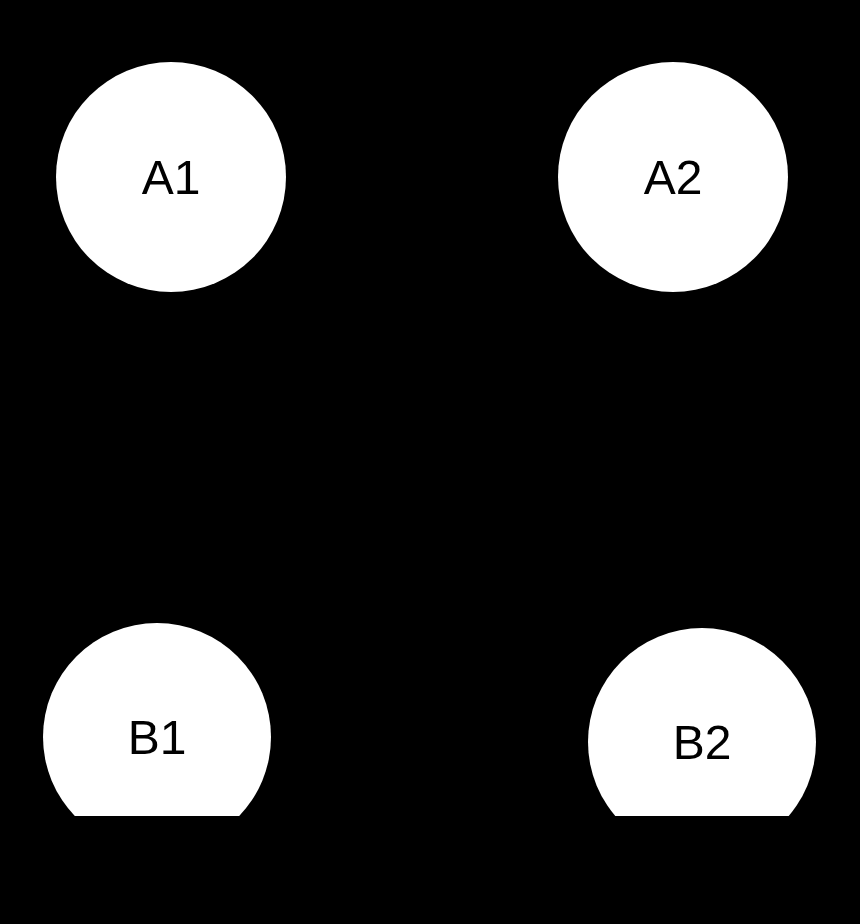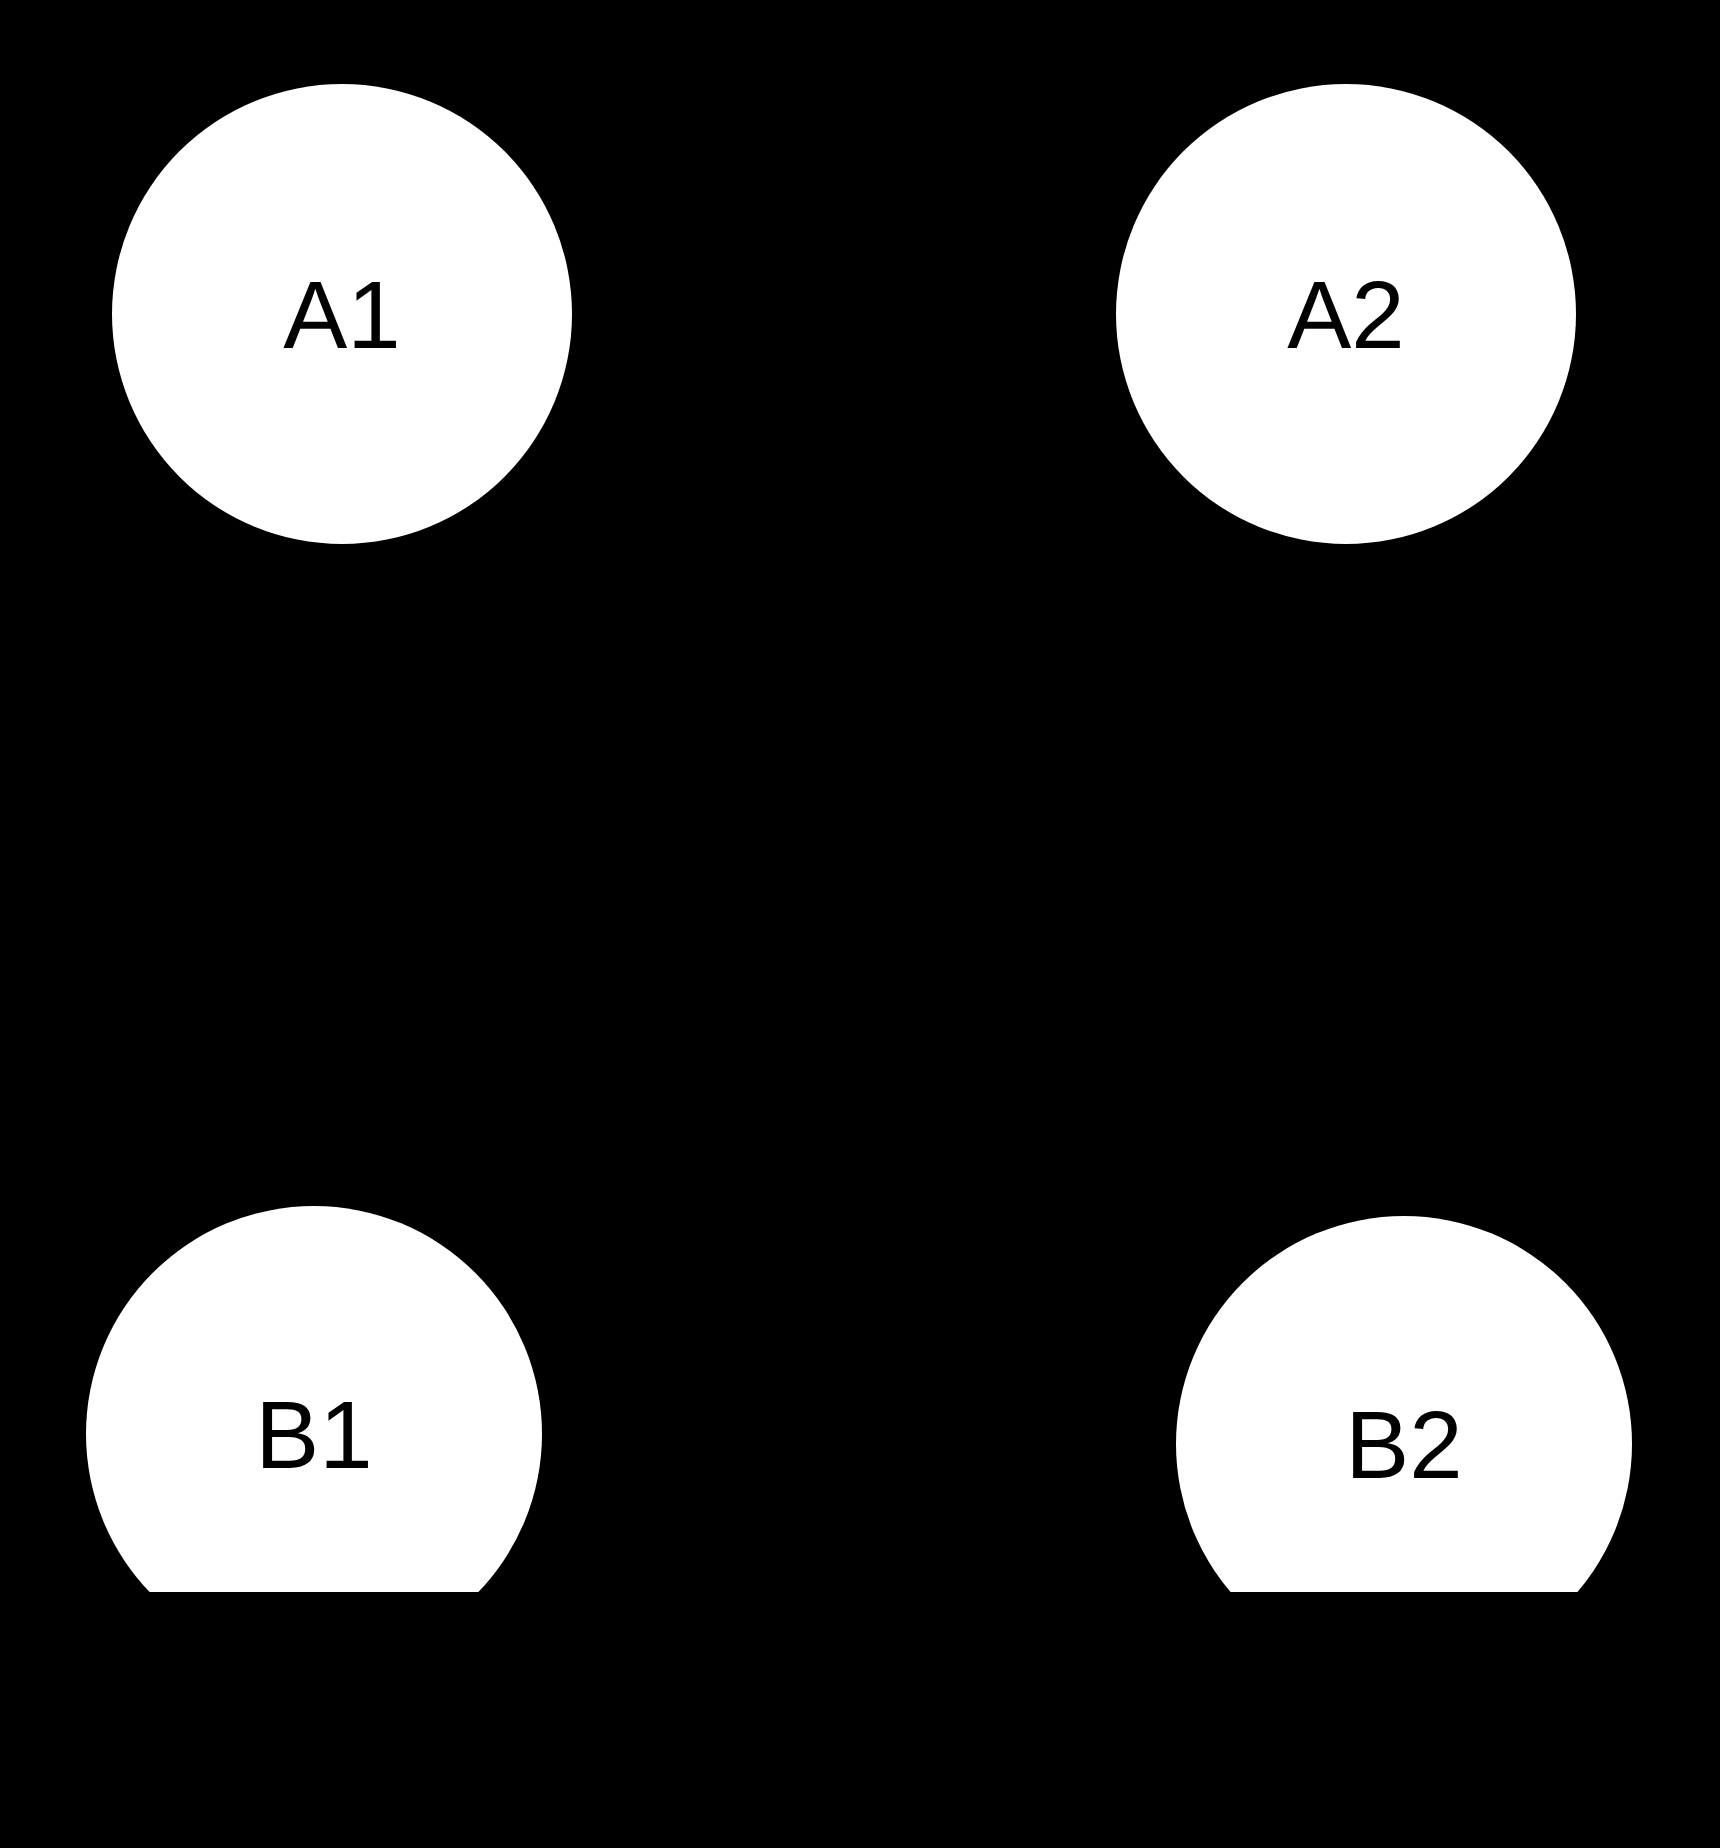--- a/index.html
+++ b/index.html
@@ -6,20 +6,21 @@
     margin: 0;
     padding: 0;
     background: #000000;
   }
   .canvas {
     position: relative;
     width: 860px;
     height: 796px;
     overflow: hidden;
     font-family: "Liberation Sans", sans-serif;
+    margin-top: 20px;
   }
   .graph-svg {
     display: block;
     width: 860px;
     height: 924px;
   }
   .node-circle {
     stroke: none;
   }
   .node-label {

